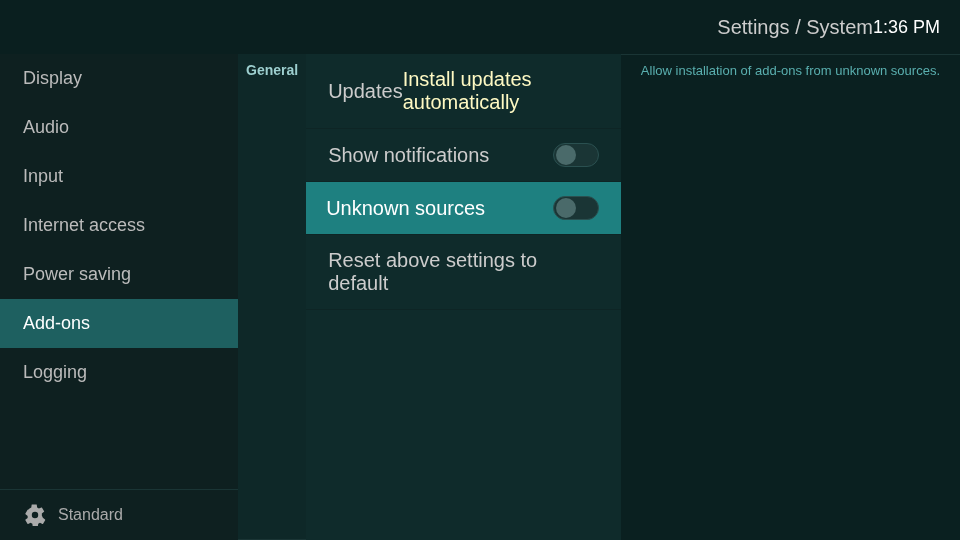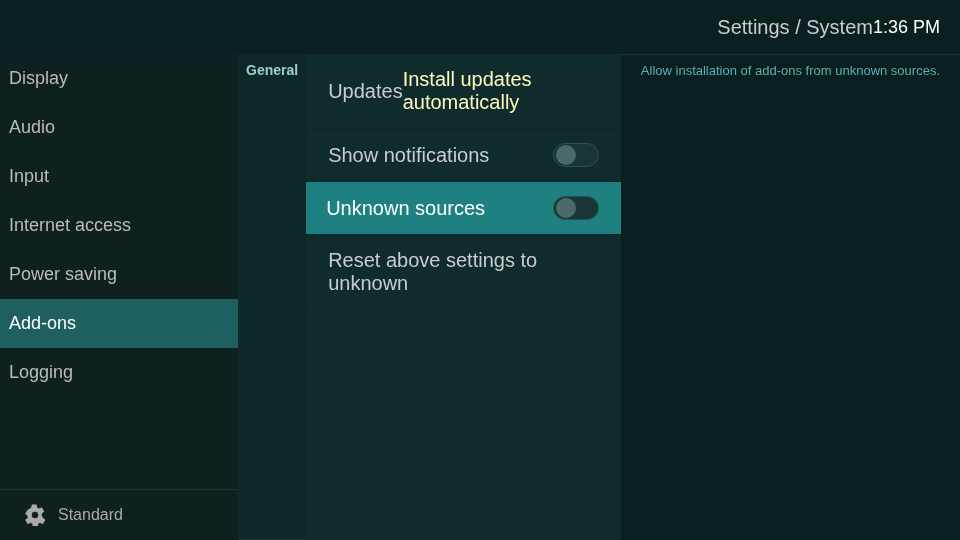--- a/index.html
+++ b/index.html
@@ -47,21 +47,21 @@
     
     .sidebar {
       width: 238px;
       background: #0e2020;
       display: flex;
       flex-direction: column;
       padding-top: 0;
     }
 
     .sidebar-item {
-      padding: 14px 9px;
+      padding: 14px 23px;
       font-size: 18px;
       color: #bbb;
       cursor: pointer;
       display: flex;
       align-items: center;
       gap: 10px;
     }
 
     .sidebar-item.active {
       background: #1e6060;
@@ -245,21 +245,21 @@
       </div>
 
       <div class="setting-row highlighted">
         <span class="setting-row-label">Unknown sources</span>
         <div class="toggle off">
           <div class="toggle-knob"></div>
         </div>
       </div>
 
       <div class="setting-row">
-        <span class="setting-row-label">Reset above settings to unknown</span>
+        <span class="setting-row-label">Reset above settings to default</span>
       </div>
 
     </div>
 
     <div class="status-bar">
       <span>Allow installation of add-ons from unknown sources.</span>
     </div>
 
   </div>
 </div>

